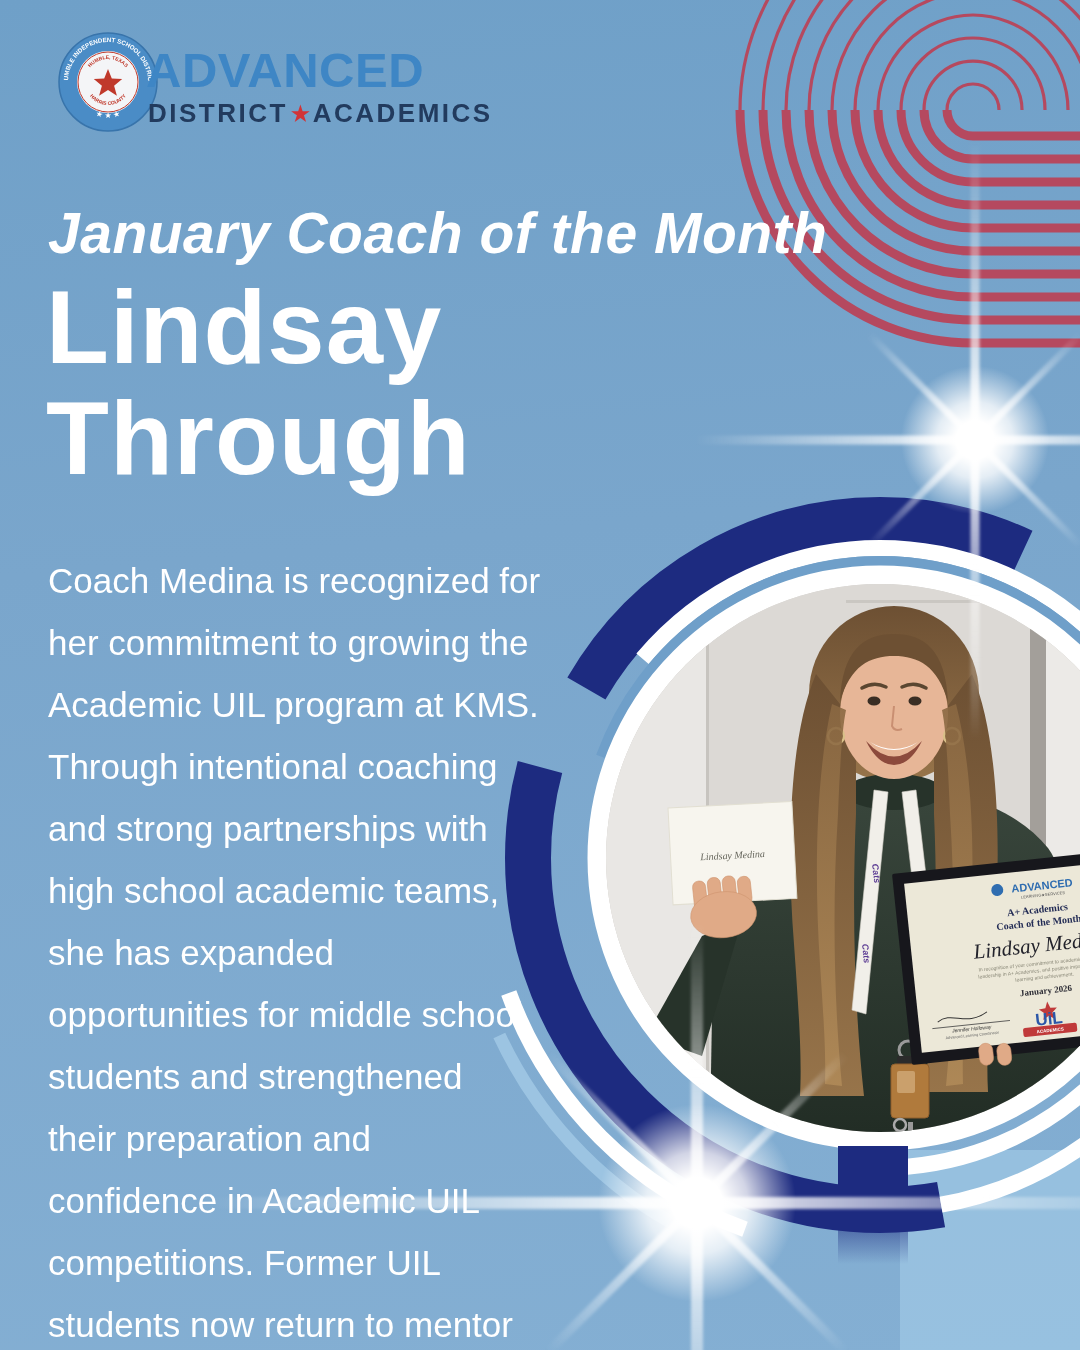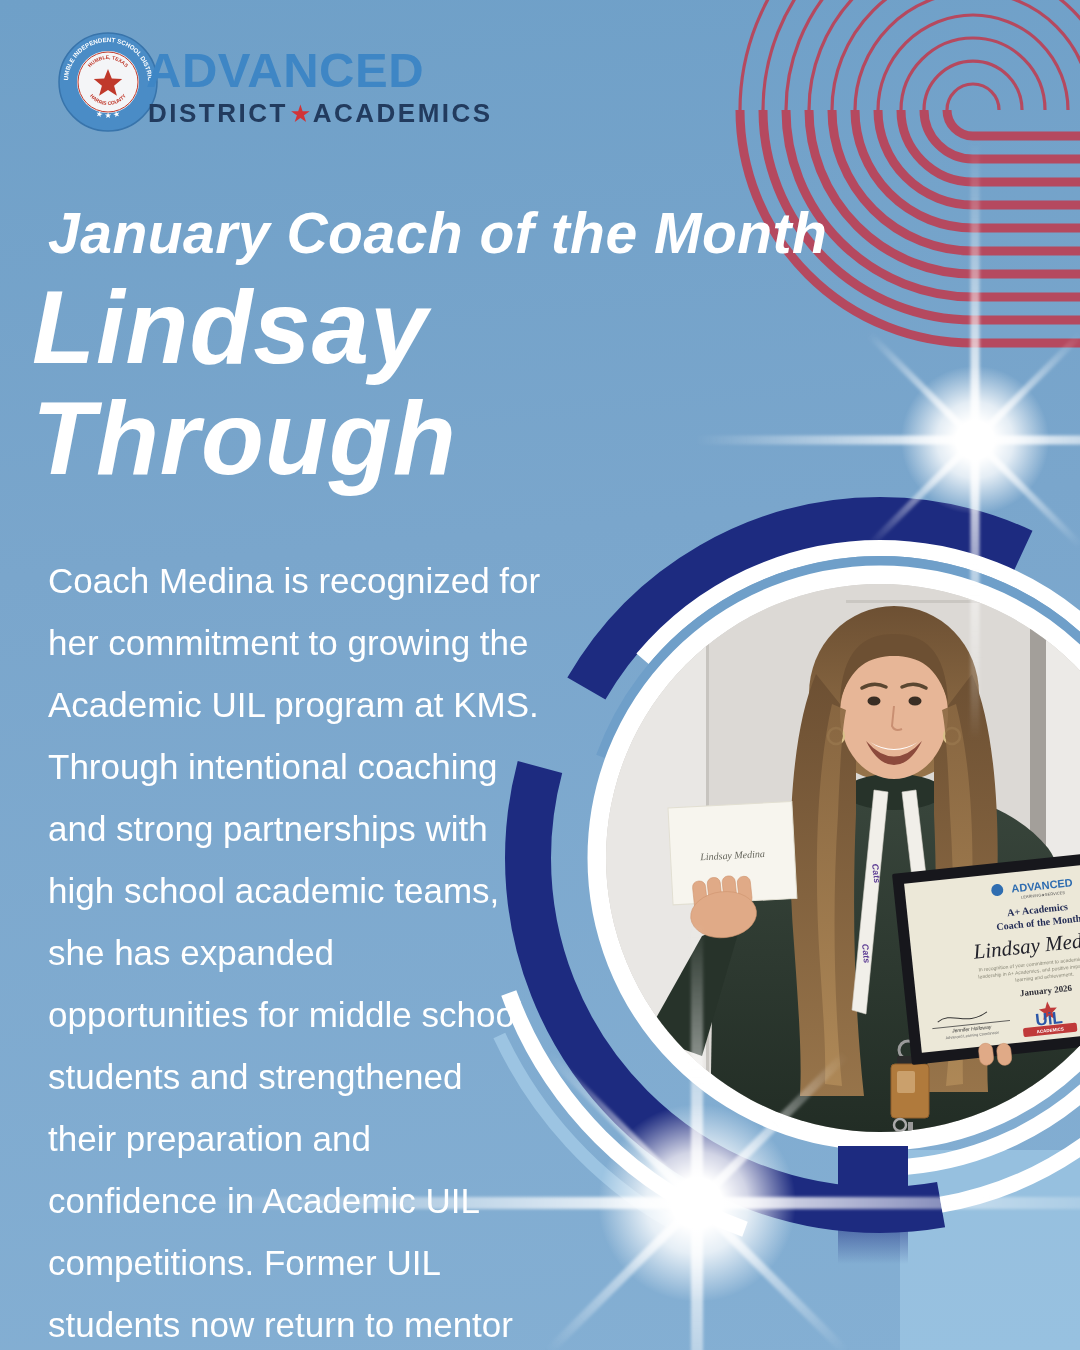--- a/index.html
+++ b/index.html
@@ -10,21 +10,21 @@
   }
   .abs{position:absolute;}
   
   #brand{left:56px;top:30px;width:420px;height:110px;}
   #brand-badge{left:0;top:0;}
   #brand-name{left:90px;top:12px;font-size:49px;font-weight:bold;color:#3e86c5;letter-spacing:.5px;}
   #brand-tagline{left:92px;top:68px;font-size:26px;font-weight:bold;color:#223b5e;letter-spacing:2.5px;white-space:nowrap;display:flex;align-items:center;}
   #brand-tagline .star{color:#d13438;font-size:21px;margin:0 3px;letter-spacing:0;}
   
   #kicker{left:48px;top:180px;font-size:57px;font-weight:bold;font-style:italic;color:#ffffff;letter-spacing:.5px;margin-top:20px;}
-  #honoree{left:32px;top:272px;color:#ffffff;font-weight:bold;font-size:103px;line-height:111px;letter-spacing:1px;font-style:italic;}
+  #honoree{left:46px;top:272px;color:#ffffff;font-weight:bold;font-size:103px;line-height:111px;letter-spacing:1px;}
   #paragraph{left:48px;top:550px;width:560px;color:#ffffff;font-size:35px;line-height:62px;white-space:pre;}
   
   svg{display:block;}
   #navy-fade{left:838px;top:1146px;width:70px;height:118px;
     background:linear-gradient(180deg,#1d2b80 0%,#1d2b80 40%,rgba(29,43,128,0) 100%);}
   #panel-br{left:900px;top:1150px;width:180px;height:200px;background:rgba(176,214,240,.45);}
   
   #photo-circle{left:606px;top:584px;width:548px;height:548px;border-radius:50%;overflow:hidden;background:#dcd9d5;}
   
   .sparkle{position:absolute;width:0;height:0;pointer-events:none;}

